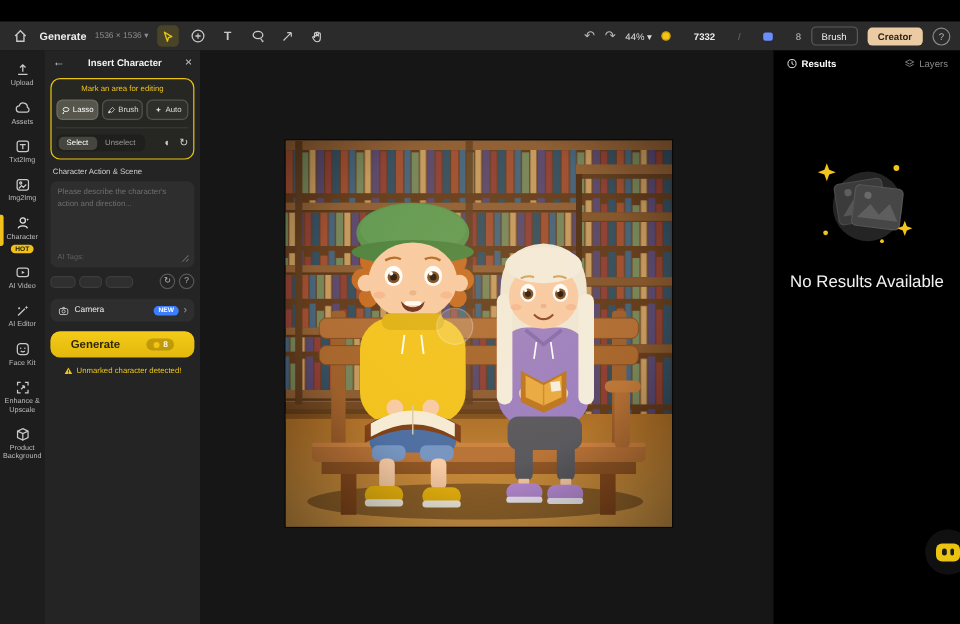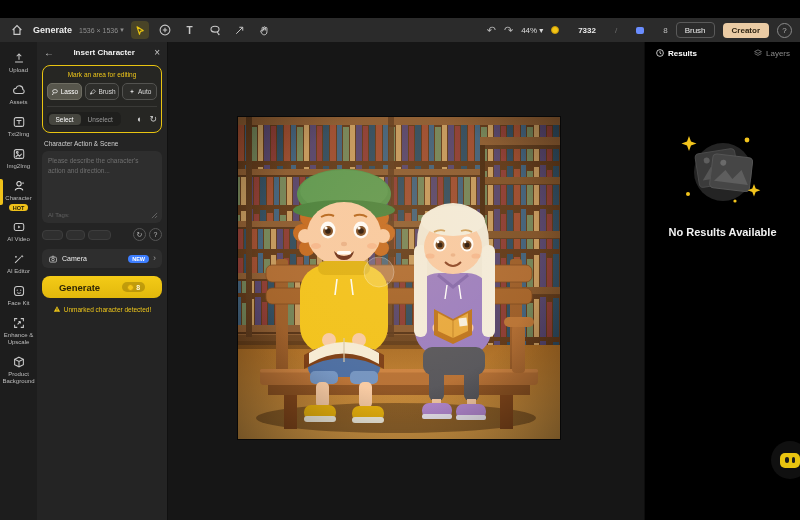--- a/index.html
+++ b/index.html
@@ -72,21 +72,21 @@
   
   .canvas{flex:1;position:relative;background:#161616;min-width:0;}
   .art{position:absolute;left:70px;top:75px;width:322px;height:322px;box-shadow:0 0 0 1px rgba(0,0,0,.6);}
   
   .rpanel{width:155px;background:#000000;border-left:1px solid #0d0d0d;flex:0 0 auto;display:flex;flex-direction:column;}
   .rtabs{height:22px;display:flex;align-items:center;padding:0 10px;}
   .rtab{display:flex;align-items:center;gap:3px;font-size:8px;}
   .rtab.on{color:#fff;font-weight:bold;}
   .rtab.off{color:#8a8a8a;margin-left:auto;}
   .empty{margin-top:64px;display:flex;flex-direction:column;align-items:center;}
-  .empty .txt{margin-top:12px;font-size:11px;font-weight:bold;color:#f2f2f2;}
+  .empty .txt{margin-top:12px;font-size:14px;font-weight:normal;color:#f2f2f2;}
   
   .chat{position:absolute;left:771px;top:441px;width:38px;height:38px;border-radius:50%;background:#101010;display:flex;align-items:center;justify-content:center;}
   .chat .face{width:20px;height:15px;background:#e9c410;border-radius:5px;display:flex;align-items:center;justify-content:center;gap:3px;}
   .chat .eye{width:3.5px;height:6px;background:#1c1c1c;border-radius:2px;}
   svg{display:block;}
 </style>
 </head>
 <body>
 
 <div class="app">

